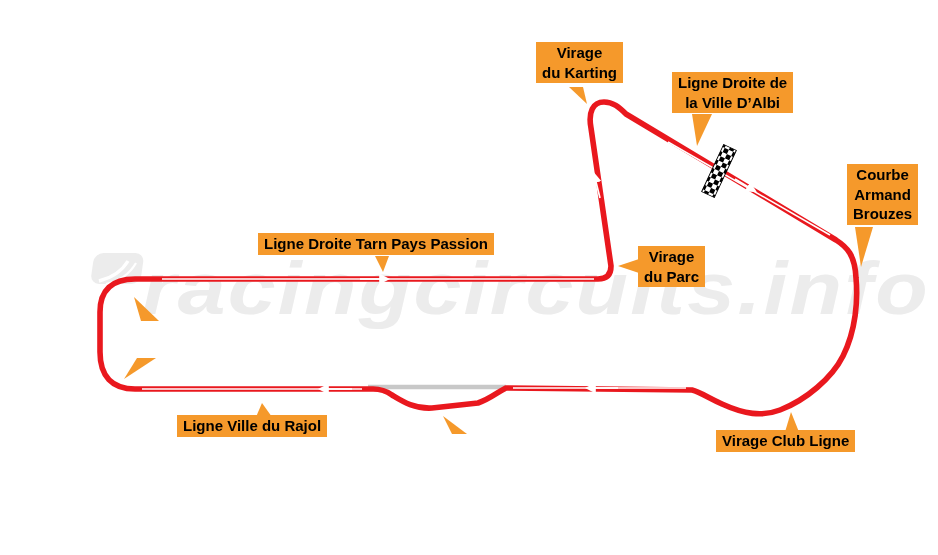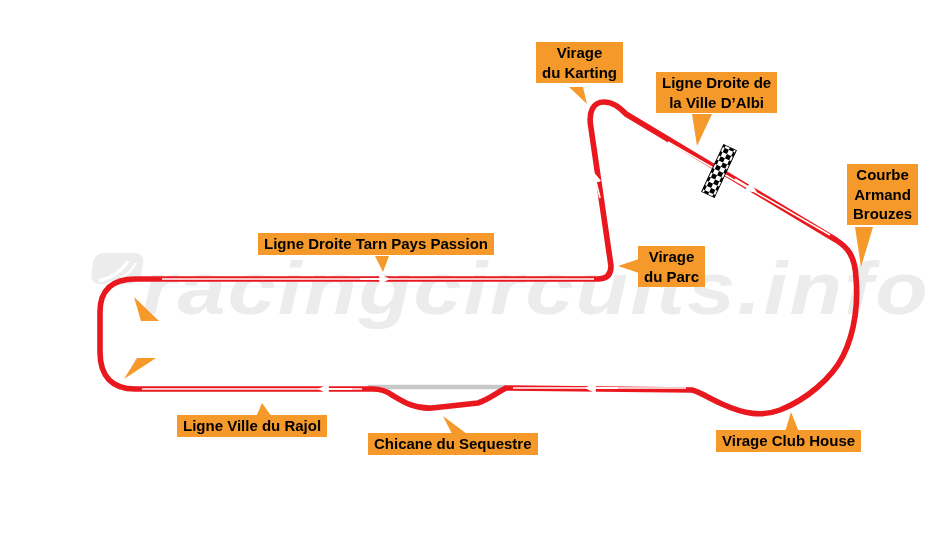--- a/index.html
+++ b/index.html
@@ -116,25 +116,24 @@
       <polygon class="ptr" points="134,297 141,321 159,321"></polygon>
       <polygon class="ptr" points="124,379 137,358 156,358"></polygon>
       <polygon class="ptr" points="256,417 272,417 262,403"></polygon>
       <polygon class="ptr" points="443,416 452,434 467,434"></polygon>
       <polygon class="ptr" points="791,412 785,432 799,432"></polygon>
     </g>
   </svg>
 
   <div class="lbl" style="left:536px;top:42px">Virage
 du Karting</div>
-  <div class="lbl" style="left:656px;top:72px">Ligne Droite de
+  <div class="lbl" style="left:672px;top:72px">Ligne Droite de
 la Ville D’Albi</div>
   <div class="lbl" style="left:847px;top:164px">Courbe
 Armand
 Brouzes</div>
   <div class="lbl" style="left:258px;top:233px">Ligne Droite Tarn Pays Passion</div>
   <div class="lbl" style="left:638px;top:246px">Virage
 du Parc</div>
   <div class="lbl" style="left:177px;top:415px">Ligne Ville du Rajol</div>
-  <div class="lbl" style="left:368px;top:433px">Chicane du Sequestre</div>
-  <div class="lbl" style="left:716px;top:430px">Virage Club House</div>
+  <div class="lbl" style="left:716px;top:430px">Virage Club Ligne</div>
 
 </div>
 
 </body></html>

